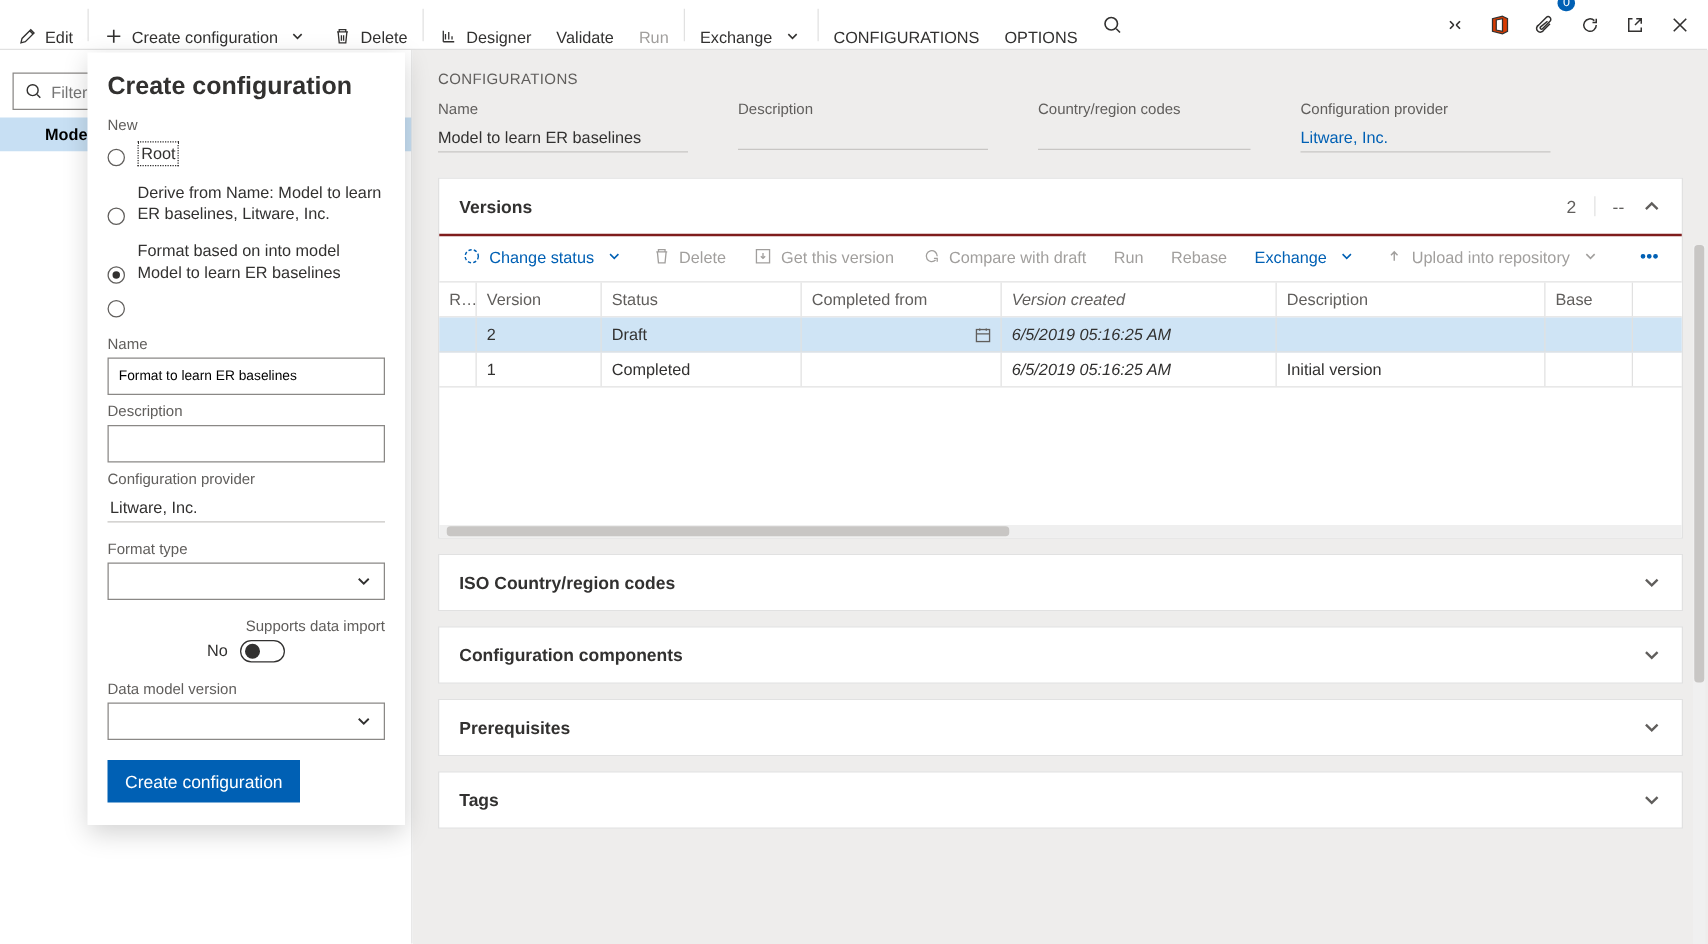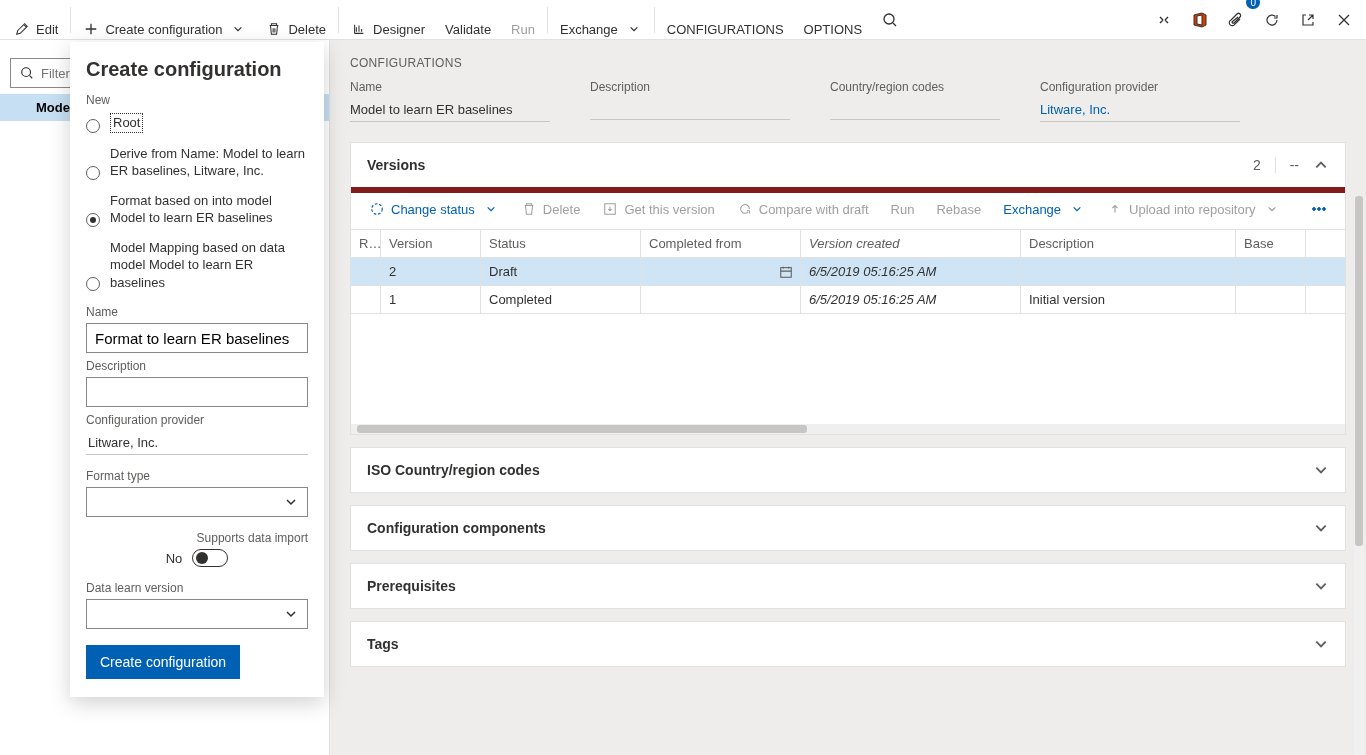--- a/index.html
+++ b/index.html
@@ -122,21 +122,21 @@
   .panel-hdr.collapsible { cursor: pointer; }
   .panel-hdr .right { margin-left: auto; display:flex; align-items:center; gap:14px; color:#605e5c; font-weight:400; }
   .panel-sep-vert { width:1px; height:16px; background:#e1e1e1; }
 
   
   .v-toolbar {
     display: flex; align-items:center;
     padding: 4px 10px 8px 10px;
     gap: 6px;
     flex-wrap: wrap;
-    border-top: 6px solid #7f1d1d;
+    border-top: 2px solid #7f1d1d;
   }
   .v-btn {
     display:flex; align-items:center; gap:6px;
     padding: 4px 8px; cursor:pointer; font-size:13px;
     color:#323130;
   }
   .v-btn.blue { color:#0060b4; }
   .v-btn.disabled { color:#a19f9d; cursor:default; }
 
   
@@ -184,21 +184,21 @@
   .radio-item.selected .dot::after {
     content:""; position:absolute; width:6px; height:6px; border-radius:50%;
     background:#323130; top:3px; left:3px;
   }
   .radio-item .txt { font-size:13px; line-height:1.35; }
   .radio-item .txt.focus { border:1px dotted #323130; padding: 0 2px; }
 
   .drop-panel label.fld { display:block; font-size:12px; color:#605e5c; margin:6px 0 4px 0; }
   .drop-panel input[type=text], .drop-panel .selectish {
     width:100%; height:30px; border:1px solid #8a8886; padding: 0 8px;
-    font-size:15px; background:#fff;
+    font-size:11px; background:#fff;
   }
   .drop-panel .selectish { display:flex; align-items:center; justify-content:space-between; cursor:pointer;}
   .drop-panel .ro-val { border-bottom:1px solid #c8c6c4; padding:4px 2px; font-size:13px; }
   .toggle {
     display:flex; align-items:center; gap:10px; margin-top:4px;justify-content:center;
   }
   .switch {
     width:36px; height:18px; border:1px solid #323130; border-radius:9px;
     position:relative; cursor:pointer;
   }
@@ -574,21 +574,20 @@
     <div class="radio-item">
       <span class="dot"></span>
       <span class="txt">Derive from Name: Model to learn ER baselines, Litware, Inc.</span>
     </div>
     <div class="radio-item selected">
       <span class="dot"></span>
       <span class="txt">Format based on into model Model to learn ER baselines</span>
     </div>
     <div class="radio-item">
       <span class="dot"></span>
-      <span class="txt">Model Mapping based on data model Model to learn ER baselines</span>
     </div>
   </div>
 
   <label class="fld">Name</label>
   <input type="text" value="Format to learn ER baselines" style="">
 
   <label class="fld">Description</label>
   <input type="text" value="" style="">
 
   <label class="fld">Configuration provider</label>
@@ -605,21 +604,21 @@
   </div>
 
   <label class="fld" style="margin-top:14px;text-align:right;">Supports data import</label>
   <div class="toggle">
     <span>No</span>
     <span class="switch">
         <span class="knob"></span>
       </span>
   </div>
 
-  <label class="fld" style="margin-top:14px;">Data learn version</label>
+  <label class="fld" style="margin-top:14px;">Data model version</label>
   <div class="selectish">
     <span></span>
     <span class="icon">
         <svg width="12" height="12" viewBox="0 0 12 12" fill="none" stroke="#323130" stroke-width="1.5">
           <path d="M2 4l4 4 4-4"></path>
         </svg>
       </span>
   </div>
 
   <button class="primary-btn">

